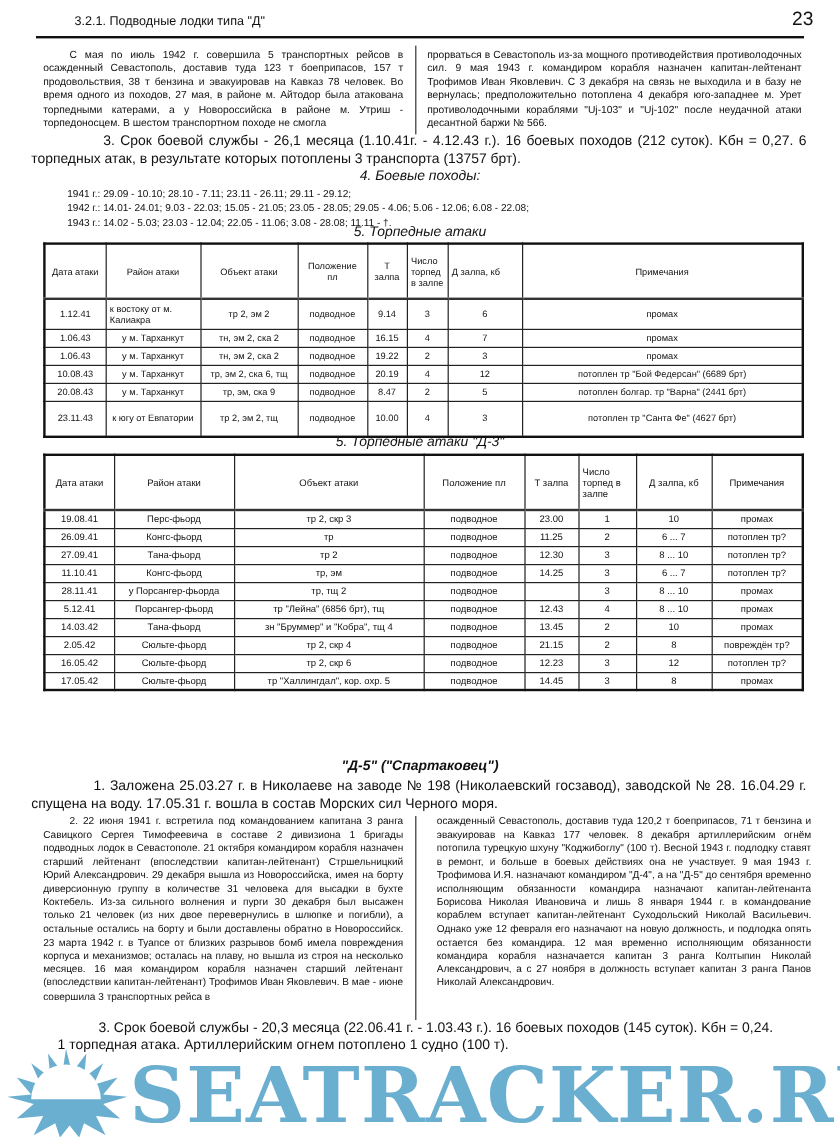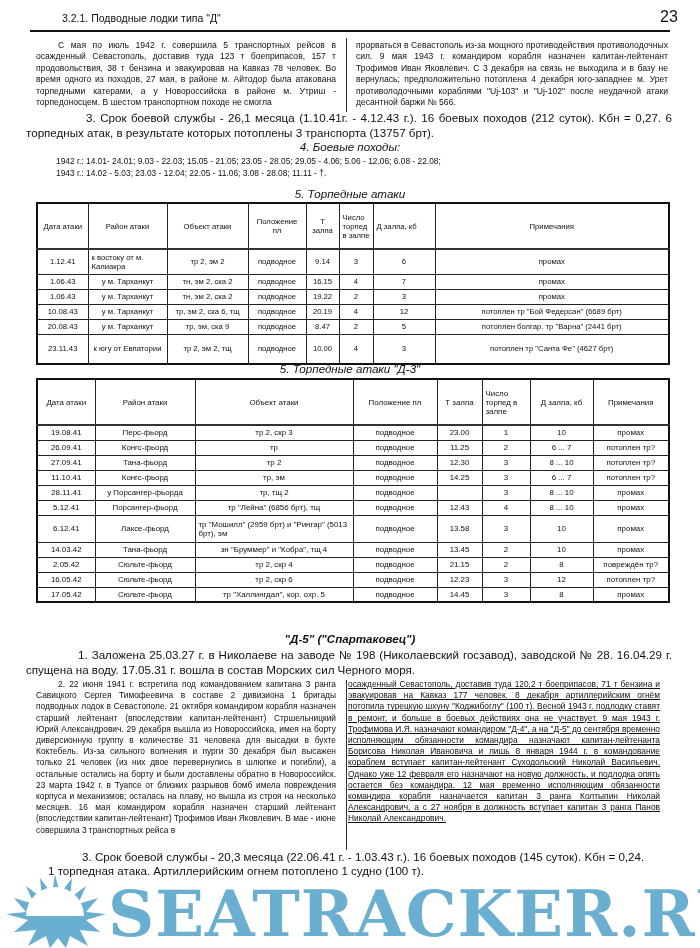--- a/index.html
+++ b/index.html
@@ -35,20 +35,21 @@
 </div>
 <div class="abs vsep" style="left:346px;top:38px;height:74px;"></div>
 <div class="abs col" style="left:356px;top:40px;width:312px;">
   <p>прорваться в Севастополь из-за мощного противодействия противолодочных сил. 9 мая 1943 г. командиром корабля назначен капитан-лейтенант Трофимов Иван Яковлевич. С 3 декабря на связь не выходила и в базу не вернулась; предположительно потоплена 4 декабря юго-западнее м. Урет противолодочными кораблями "Uj-103" и "Uj-102" после неудачной атаки десантной баржи № 566.</p>
 </div>
 
 <div class="abs big" style="left:26px;top:111px;width:646px;text-indent:60px;">3. Срок боевой службы - 26,1 месяца (1.10.41г. - 4.12.43 г.). 16 боевых походов (212 суток). Kбн = 0,27. 6 торпедных атак, в результате которых потоплены 3 транспорта (13757 брт).</div>
 
 <div class="abs big center" style="left:0;top:140px;width:700px;">4. Боевые походы:</div>
 <div class="abs cruise" style="left:56px;top:155px;width:620px;">
+  <div>1941 г.: 29.09 - 10.10; 28.10 - 7.11; 23.11 - 26.11; 29.11 - 29.12;</div>
   <div>1942 г.: 14.01- 24.01; 9.03 - 22.03; 15.05 - 21.05; 23.05 - 28.05; 29.05 - 4.06; 5.06 - 12.06; 6.08 - 22.08;</div>
   <div>1943 г.: 14.02 - 5.03; 23.03 - 12.04; 22.05 - 11.06; 3.08 - 28.08; 11.11 - †.</div>
 </div>
 
 <div class="abs big center" style="left:0;top:187px;width:700px;">5. Торпедные атаки</div>
 
 <table class="t" style="left:36px;top:202px;width:634px;">
   <colgroup>
       <col style="width:51px">
       <col style="width:79px">
@@ -214,30 +215,20 @@
     <tr style="height:15px">
         <td>5.12.41</td>
         <td>Порсангер-фьорд</td>
         <td>тр "Лейна" (6856 брт), тщ</td>
         <td>подводное</td>
         <td>12.43</td>
         <td>4</td>
         <td>8 ... 10</td>
         <td>промах</td>
       </tr>
-    <tr style="height:27px">
-        <td>6.12.41</td>
-        <td>Лаксе-фьорд</td>
-        <td class="left">тр "Мошилл" (2959 брт) и "Рингар" (5013 брт), эм</td>
-        <td>подводное</td>
-        <td>13.58</td>
-        <td>3</td>
-        <td>10</td>
-        <td>промах</td>
-      </tr>
     <tr style="height:15px">
         <td>14.03.42</td>
         <td>Тана-фьорд</td>
         <td>зн "Бруммер" и "Кобра", тщ 4</td>
         <td>подводное</td>
         <td>13.45</td>
         <td>2</td>
         <td>10</td>
         <td>промах</td>
       </tr>
@@ -274,21 +265,21 @@
   </tbody>
 </table>
 
 <div class="abs center" style="left:0;top:632px;width:700px;font-size:11.6px;font-weight:bold;">"Д-5" ("Спартаковец")</div>
 <div class="abs big" style="left:26px;top:648px;width:646px;text-indent:52px;">1. Заложена 25.03.27 г. в Николаеве на заводе № 198 (Николаевский госзавод), заводской № 28. 16.04.29 г. спущена на воду. 17.05.31 г. вошла в состав Морских сил Черного моря.</div>
 
 <div class="abs col" style="left:36px;top:679px;width:300px;font-size:8.4px;line-height:11.2px;">
   <p class="indent">2. 22 июня 1941 г. встретила под командованием капитана 3 ранга Савицкого Сергея Тимофеевича в составе 2 дивизиона 1 бригады подводных лодок в Севастополе. 21 октября командиром корабля назначен старший лейтенант (впоследствии капитан-лейтенант) Стршельницкий Юрий Александрович. 29 декабря вышла из Новороссийска, имея на борту диверсионную группу в количестве 31 человека для высадки в бухте Коктебель. Из-за сильного волнения и пурги 30 декабря был высажен только 21 человек (из них двое перевернулись в шлюпке и погибли), а остальные остались на борту и были доставлены обратно в Новороссийск. 23 марта 1942 г. в Туапсе от близких разрывов бомб имела повреждения корпуса и механизмов; осталась на плаву, но вышла из строя на несколько месяцев. 16 мая командиром корабля назначен старший лейтенант (впоследствии капитан-лейтенант) Трофимов Иван Яковлевич. В мае - июне совершила 3 транспортных рейса в</p>
 </div>
 <div class="abs vsep" style="left:346px;top:680px;height:170px;"></div>
-<div class="abs col" style="left:348px;top:679px;width:312px;font-size:8.4px;line-height:11.2px;text-decoration:underline;">
+<div class="abs col" style="left:364px;top:679px;width:312px;font-size:8.4px;line-height:11.2px;">
   <p>осажденный Севастополь, доставив туда 120,2 т боеприпасов, 71 т бензина и эвакуировав на Кавказ 177 человек. 8 декабря артиллерийским огнём потопила турецкую шхуну "Коджибоглу" (100 т). Весной 1943 г. подлодку ставят в ремонт, и больше в боевых действиях она не участвует. 9 мая 1943 г. Трофимова И.Я. назначают командиром "Д-4", а на "Д-5" до сентября временно исполняющим обязанности командира назначают капитан-лейтенанта Борисова Николая Ивановича и лишь 8 января 1944 г. в командование кораблем вступает капитан-лейтенант Суходольский Николай Васильевич. Однако уже 12 февраля его назначают на новую должность, и подлодка опять остается без командира. 12 мая временно исполняющим обязанности командира корабля назначается капитан 3 ранга Колтыпин Николай Александрович, а с 27 ноября в должность вступает капитан 3 ранга Панов Николай Александрович.</p>
 </div>
 
 <div class="abs big" style="left:26px;top:850px;width:660px;text-indent:56px;">3. Срок боевой службы - 20,3 месяца (22.06.41 г. - 1.03.43 г.). 16 боевых походов (145 суток). Kбн = 0,24.</div>
 <div class="abs big" style="left:48px;top:864px;width:640px;">1 торпедная атака. Артиллерийским огнем потоплено 1 судно (100 т).</div>
 
 <svg class="abs" style="left:0;top:872px;" width="110" height="76" viewBox="0 0 110 76">
   <g fill="#6aaed0">
     <polygon points="55,2 60,22 72,6 70,26 86,14 78,32 98,26 86,40 106,42 86,48 100,60 80,58 88,74 70,64 66,76 58,66 50,76 46,64 28,74 36,58 14,60 28,48 6,42 26,40 14,26 34,32 26,14 42,26 40,6 52,22"></polygon>
   </g>

